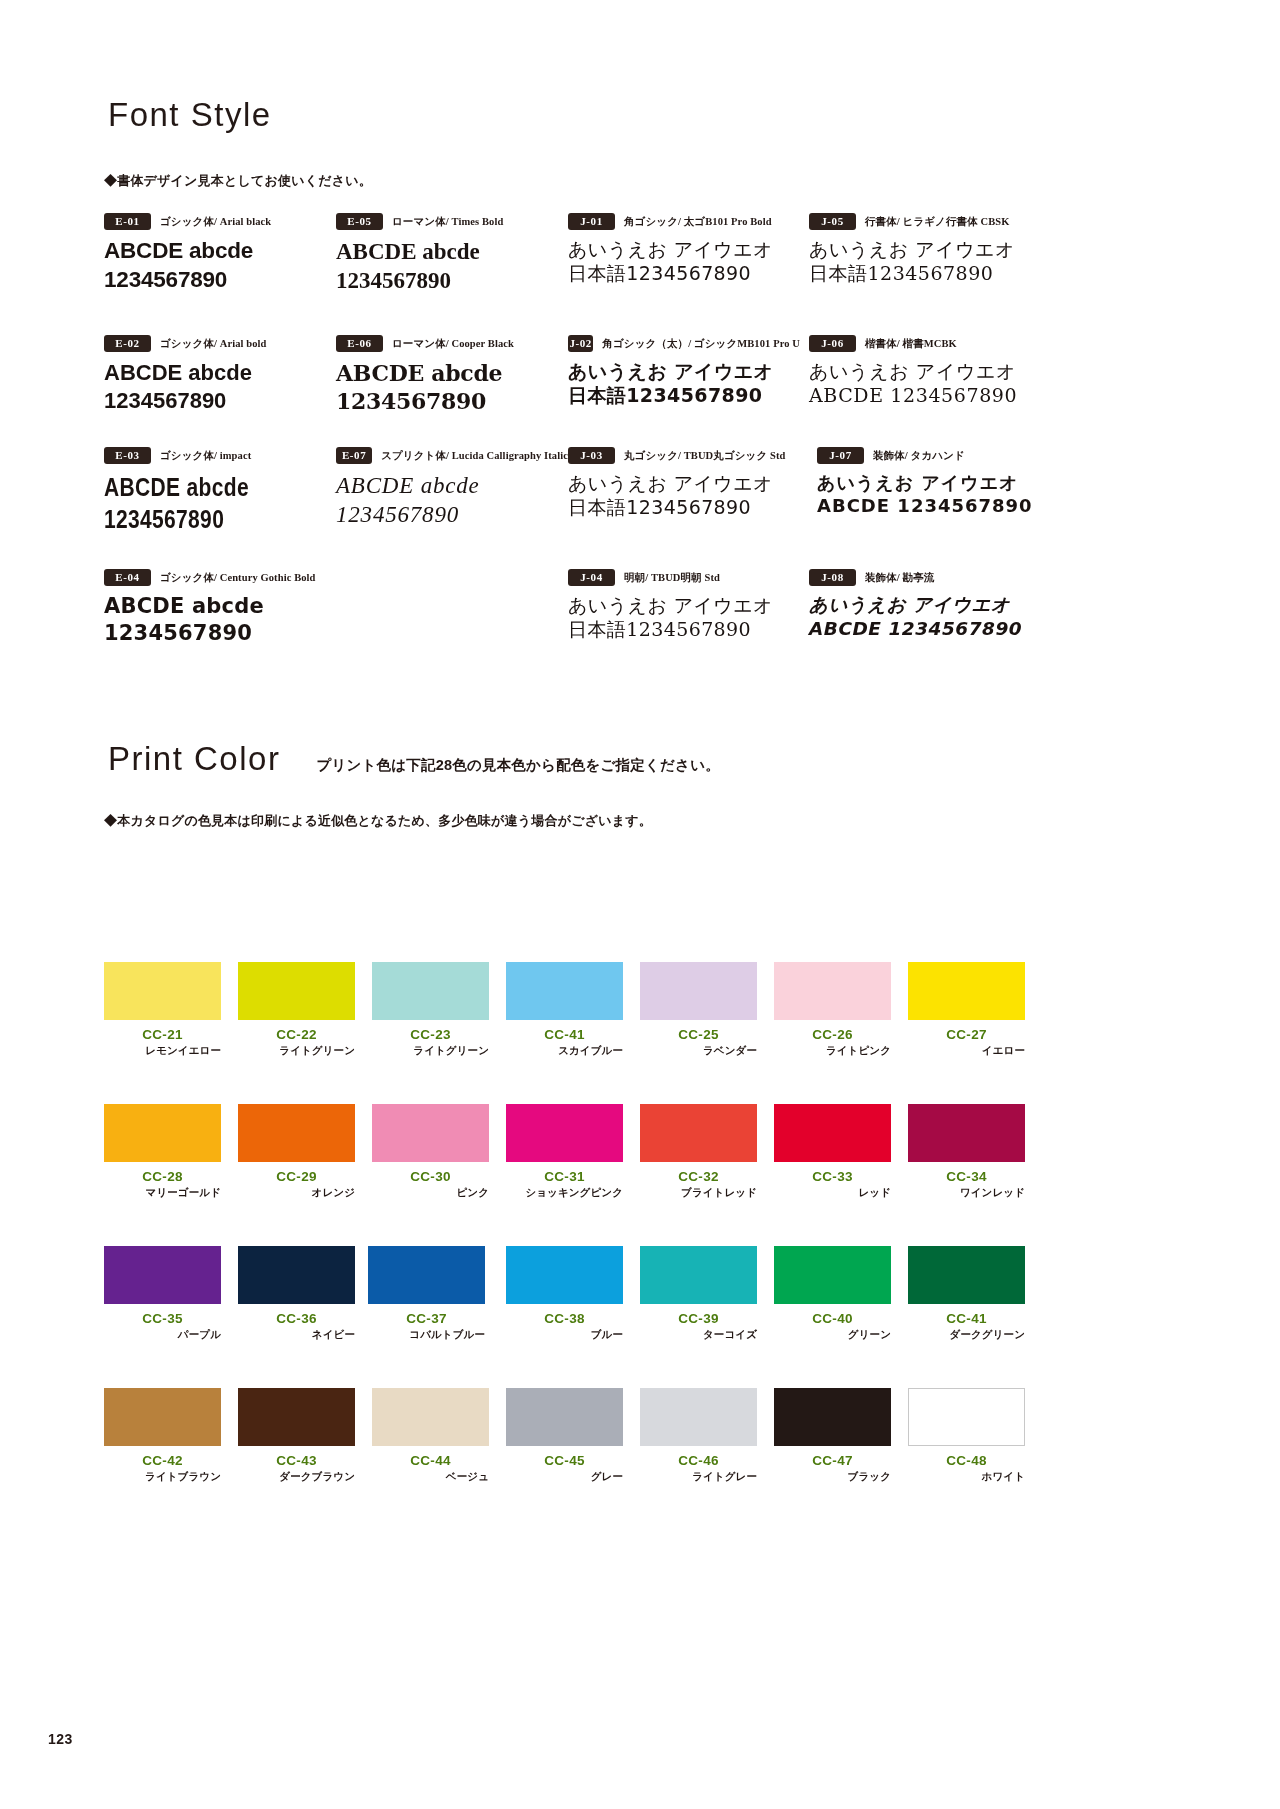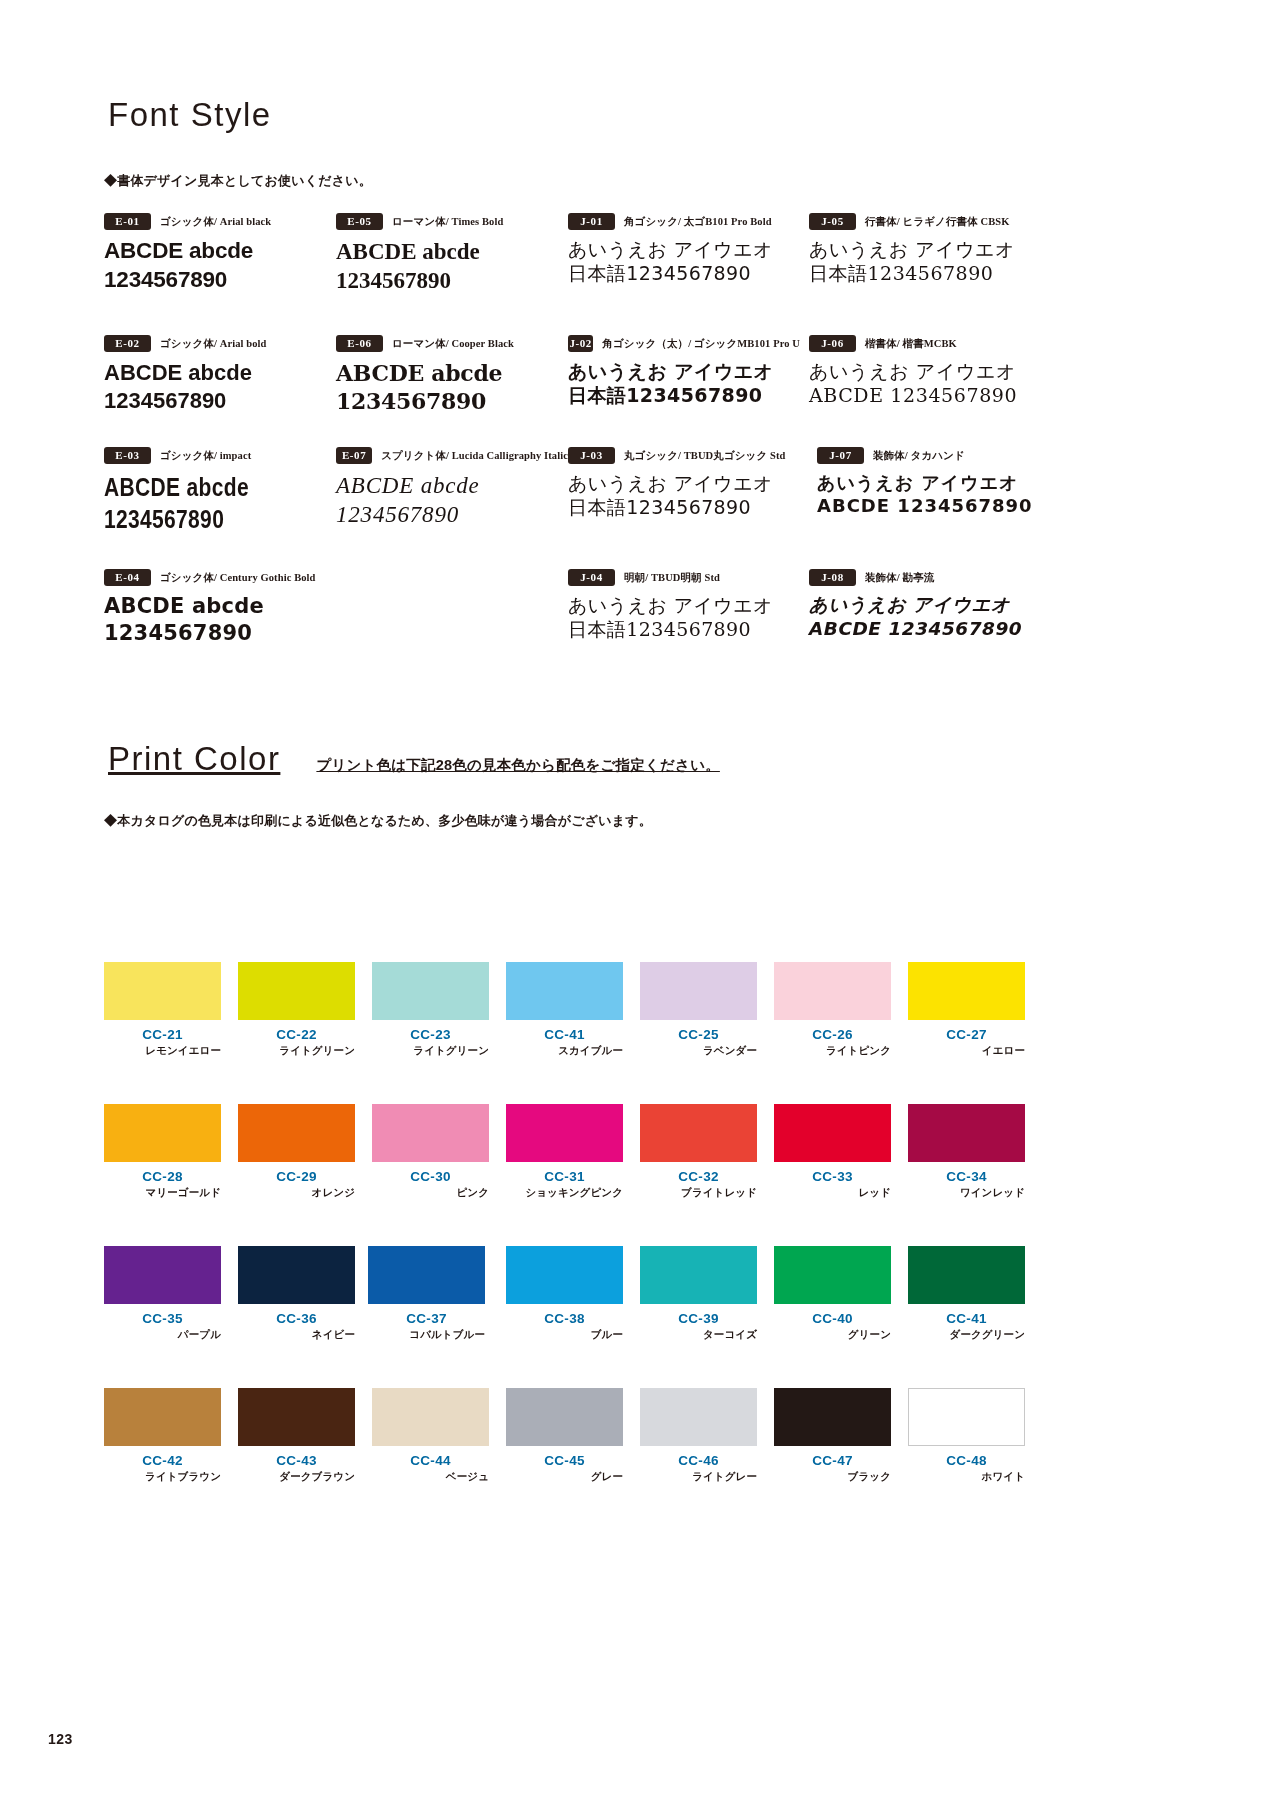--- a/index.html
+++ b/index.html
@@ -130,21 +130,21 @@
   }
   .swatch-chip {
     width: 117px;
     height: 58px;
     display: block;
   }
   .swatch-chip.outlined { box-shadow: inset 0 0 0 1px #c8c8c8; }
   .swatch-code {
     font-size: 13.5px;
     font-weight: 700;
-    color: #0369a1;
+    color: #4d7c0f;
     margin-top: 7px;
     letter-spacing: 0.3px;
     line-height: 15px;
   }
   .swatch-name {
     font-size: 10.5px;
     font-weight: 700;
     color: #231815;
     margin-top: 2px;
     letter-spacing: 0.1px;
@@ -321,21 +321,21 @@
           <span class="code-badge">J-08</span>
           <span class="font-desc">装飾体/ 勘亭流</span>
         </div>
         <div class="sample s-jp-deco">
           <div>あいうえお アイウエオ</div>
           <div>ABCDE 1234567890</div>
         </div>
       </div>
     </div>
 
-  <div class="section-head" style="left:108px; top:740px;text-decoration:underline;">
+  <div class="section-head" style="left:108px; top:740px;">
     <span class="section-title">Print Color</span>
     <span class="section-sub">プリント色は下記28色の見本色から配色をご指定ください。</span>
   </div>
 
   <div class="note-line" style="left:104px; top:812px;">◆本カタログの色見本は印刷による近似色となるため、多少色味が違う場合がございます。</div>
 
   <div id="color-grid">
       <div class="swatch-cell" style="left: 0px; top: 0px;">
         <div class="swatch-chip" style="background: rgb(248, 228, 92);"></div>
         <div class="swatch-code">CC-21</div>

